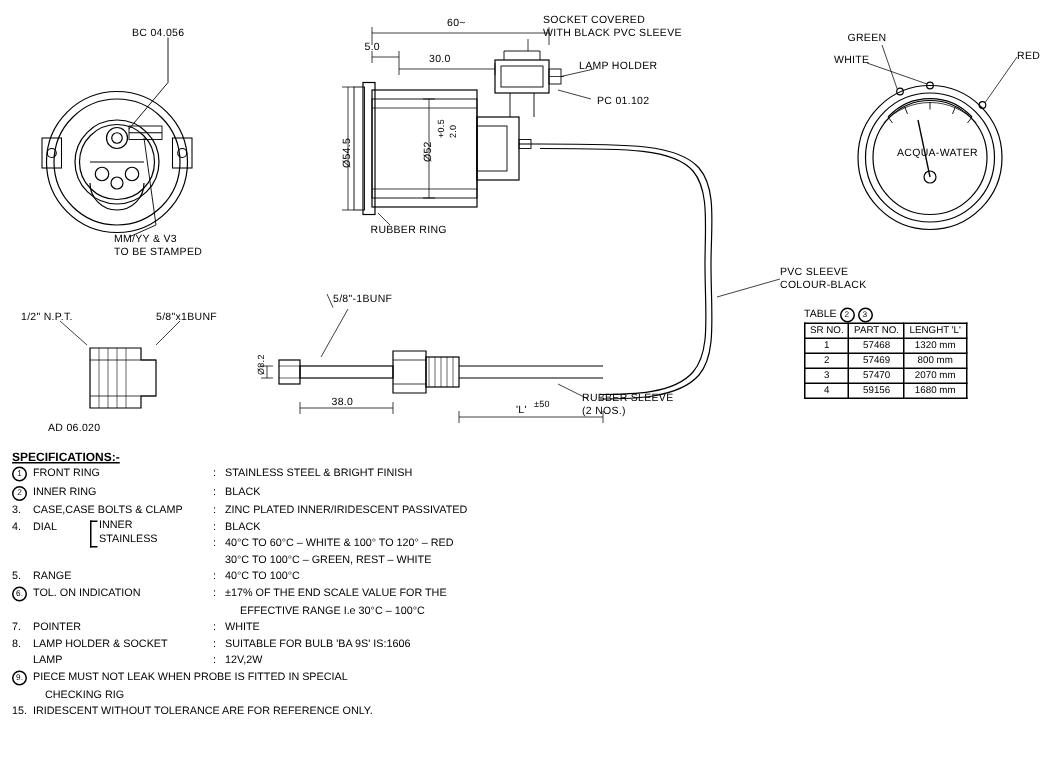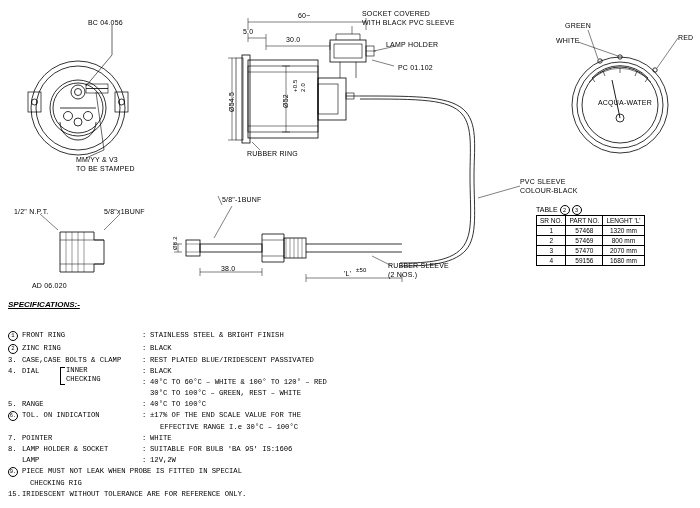--- a/index.html
+++ b/index.html
@@ -4,23 +4,23 @@
 <style>
   html,body{margin:0;padding:0;background:#fff;}
   body{width:700px;height:508px;position:relative;overflow:hidden;
        font-family:"Liberation Sans", sans-serif;color:#000;}
   .dwg{position:absolute;left:0;top:0;width:700px;height:508px;}
   .lbl{position:absolute;font-size:7px;line-height:8px;letter-spacing:.2px;white-space:nowrap;}
   .lbl.sm{font-size:6px;line-height:7px;}
   .rot{transform-origin:0 0;}
   
   #spec{position:absolute;left:8px;top:300px;width:560px;font-size:7.5px;line-height:9px;}
-  #spec .title{font-weight:bold;text-decoration:underline;margin-bottom:21px;font-size:8px;font-style:italic;}
+  #spec .title{font-weight:bold;text-decoration:underline;margin-bottom:1px;font-size:8px;}
   #spec table{border-collapse:collapse;width:540px;}
-  #spec td{vertical-align:top;padding:1.2px 0;font-size:7.2px;line-height:8.6px;font-family:Liberation Mono, monospace;}
+  #spec td{vertical-align:top;padding:1.2px 0;font-size:7.2px;line-height:8.6px;}
   #spec td.n{width:14px;text-align:left;}
   #spec td.k{width:120px;}
   #spec td.c{width:8px;}
   
   #ptable{position:absolute;left:536px;top:215px;font-size:6.5px;}
   #ptable table{border-collapse:collapse;}
   #ptable th,#ptable td{border:1px solid #000;padding:1px 3px;text-align:center;font-weight:normal;font-size:6.5px;}
   #ptable th{font-size:6.5px;}
   .tblcap{position:absolute;left:536px;top:205px;font-size:7px;}
   .circnum{display:inline-block;border:1px solid #000;border-radius:50%;width:8px;height:8px;
@@ -244,36 +244,36 @@
   <table>
     <tbody>
         <tr>
       <td class="n"><span class="circnum">1</span></td>
       <td class="k">FRONT RING</td>
       <td class="c">:</td>
       <td>STAINLESS STEEL &amp; BRIGHT FINISH</td>
     </tr>
     <tr>
       <td class="n"><span class="circnum">2</span></td>
-      <td class="k">ZINC RING</td>
+      <td class="k">INNER RING</td>
       <td class="c">:</td>
       <td>BLACK</td>
     </tr>
     <tr>
       <td class="n">3.</td>
       <td class="k">CASE,CASE BOLTS &amp; CLAMP</td>
       <td class="c">:</td>
-      <td>REST PLATED  BLUE/IRIDESCENT PASSIVATED</td>
+      <td>ZINC PLATED  INNER/IRIDESCENT PASSIVATED</td>
     </tr>
     <tr>
       <td class="n" rowspan="3">4.</td>
       <td class="k" rowspan="3" style="position:relative;margin-left:16px;">
         <span>DIAL</span>
         <span style="position:absolute;left:44px;top:0;">INNER</span>
-        <span style="position:absolute;left:44px;top:9px;">CHECKING</span>
+        <span style="position:absolute;left:44px;top:9px;">STAINLESS</span>
         <span style="position:absolute;left:38px;top:1px;border-left:1px solid #000;border-top:1px solid #000;border-bottom:1px solid #000;width:4px;height:16px;"></span>
       </td>
       <td class="c">:</td>
       <td>BLACK</td>
     </tr>
     <tr>
       <td class="c">:</td>
       <td>40°C TO 60°C – WHITE &amp; 100° TO 120° – RED</td>
     </tr>
     <tr>

